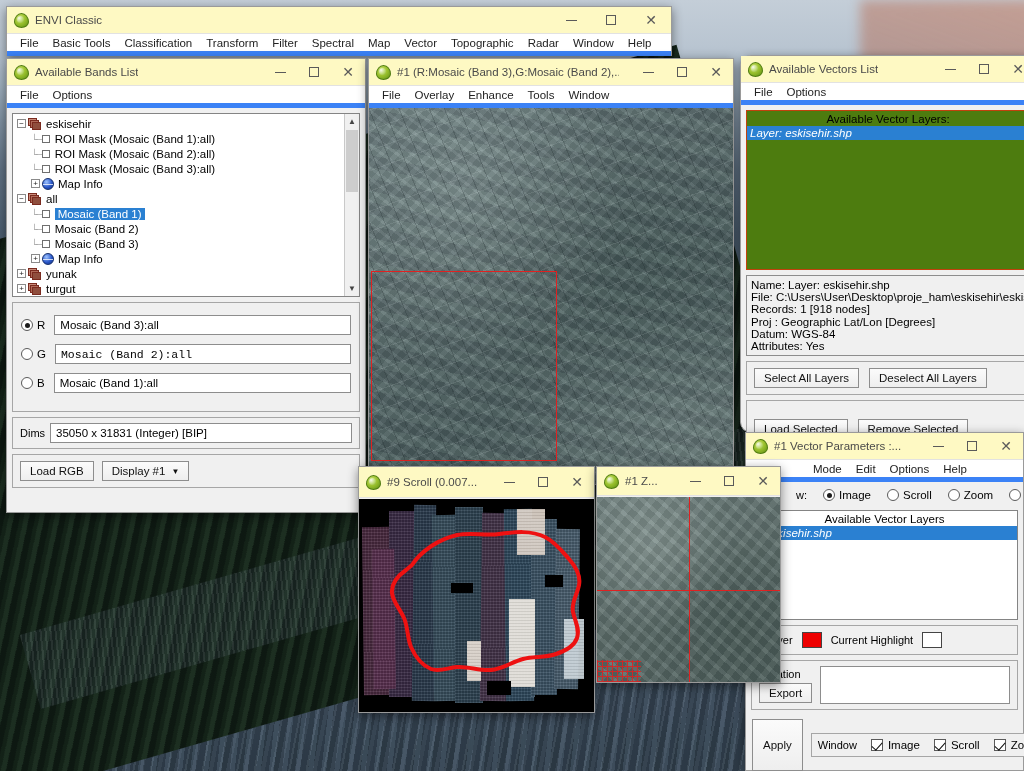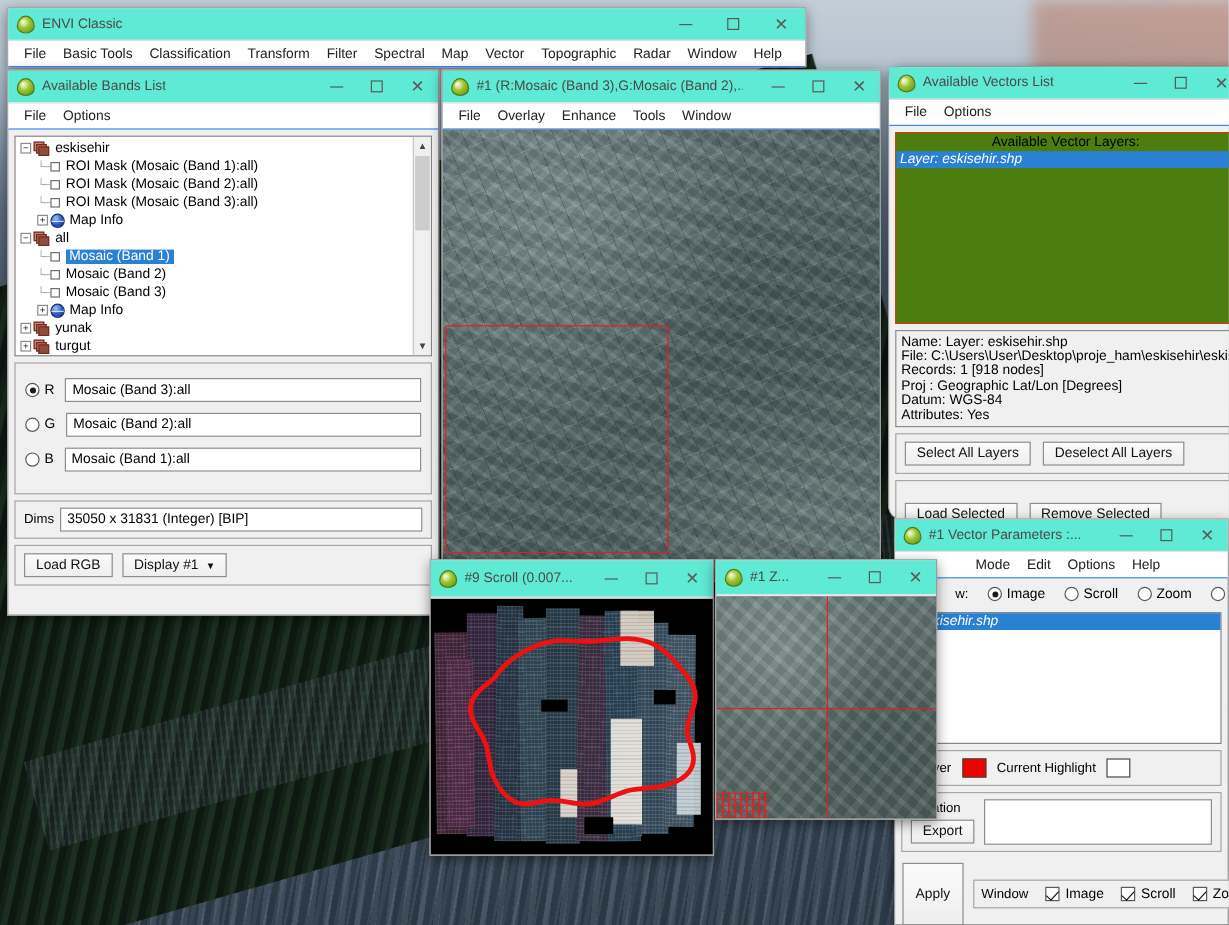--- a/index.html
+++ b/index.html
@@ -45,21 +45,21 @@
     filter:blur(6px);
   }
 
   
   .win {
     position:absolute; background:#f0f0f0;
     border:1px solid #9a9a9a;
     box-shadow:0 3px 10px rgba(0,0,0,.45);
   }
   .titlebar {
-    height:27px; background:#5eead4; display:flex; align-items:center;
+    height:27px; background:#fef9c3; display:flex; align-items:center;
     padding-left:7px; border-bottom:1px solid #e2e2e2; position:relative;
   }
   .titlebar .tb-title {
     font-size:11.5px; color:#4a4a4a; margin-left:6px; white-space:nowrap;
     overflow:hidden; text-overflow:clip;
   }
   .envi-logo {
     width:15px; height:15px; flex:0 0 15px; position:relative; display:inline-block;
   }
   .envi-logo::before {
@@ -77,21 +77,21 @@
     width:40px; height:100%; display:flex; align-items:center; justify-content:center;
     color:#5a5a5a; font-size:13px; line-height:1; user-select:none;
   }
   .tb-btn.sm { width:34px; }
   .glyph-min { display:block; width:11px; height:1px; background:#5a5a5a; }
   .glyph-max { display:block; width:10px; height:10px; border:1px solid #5a5a5a; }
   .glyph-close { font-size:14px; font-weight:300; }
 
   .menubar {
     height:22px; display:flex; align-items:center; gap:0;
-    background:#ffffff; padding-left:6px; border-bottom:1px solid #3b82f6;
+    background:#ffffff; padding-left:6px; border-bottom:5px solid #3b82f6;
   }
   .menubar .mi {
     padding:2px 7px; font-size:11.5px; color:#222; white-space:nowrap; cursor:default;
   }
 
   
   .panel {
     border:1px solid #a6a6a6; background:#f0f0f0; margin:5px;
   }
 
@@ -395,21 +395,21 @@
           <span class="dot"></span>
           <span>R</span>
         </span>
         <span class="textfield" style="flex: 1 1 0%;">Mosaic (Band 3):all</span>
       </div>
       <div style="display: flex; align-items: center; gap: 9px; margin: 4px 0px 9px;">
         <span class="radio">
           <span class="dot"></span>
           <span>G</span>
         </span>
-        <span class="textfield" style="flex: 1 1 0%;">Mosaic (Band 2):all</span>
+        <span class="textfield" style="flex: 1 1 0%; font-family: Liberation Mono, monospace;">Mosaic (Band 2):all</span>
       </div>
       <div style="display: flex; align-items: center; gap: 9px; margin: 4px 0px 9px;">
         <span class="radio">
           <span class="dot"></span>
           <span>B</span>
         </span>
         <span class="textfield" style="flex: 1 1 0%;">Mosaic (Band 1):all</span>
       </div>
     </div>
 
@@ -537,20 +537,21 @@
       <span class="radio">
         <span class="dot"></span>
         <span>Zoom</span>
       </span>
       <span class="radio">
         <span class="dot"></span>
       </span>
     </div>
 
   <div class="vplist">
+    <div class="vlist-title">Available Vector Layers</div>
     <div class="vrow-sel">r: eskisehir.shp</div>
   </div>
 
   <div class="panel" style="padding:6px 7px;display:flex;align-items:center;gap:9px;">
     <span>t Layer</span>
     <span class="swatch" id="sw-layer" style="background: rgb(238, 0, 0);"></span>
     <span>Current Highlight</span>
     <span class="swatch" id="sw-hl" style="background: rgb(255, 255, 255);"></span>
   </div>
 

